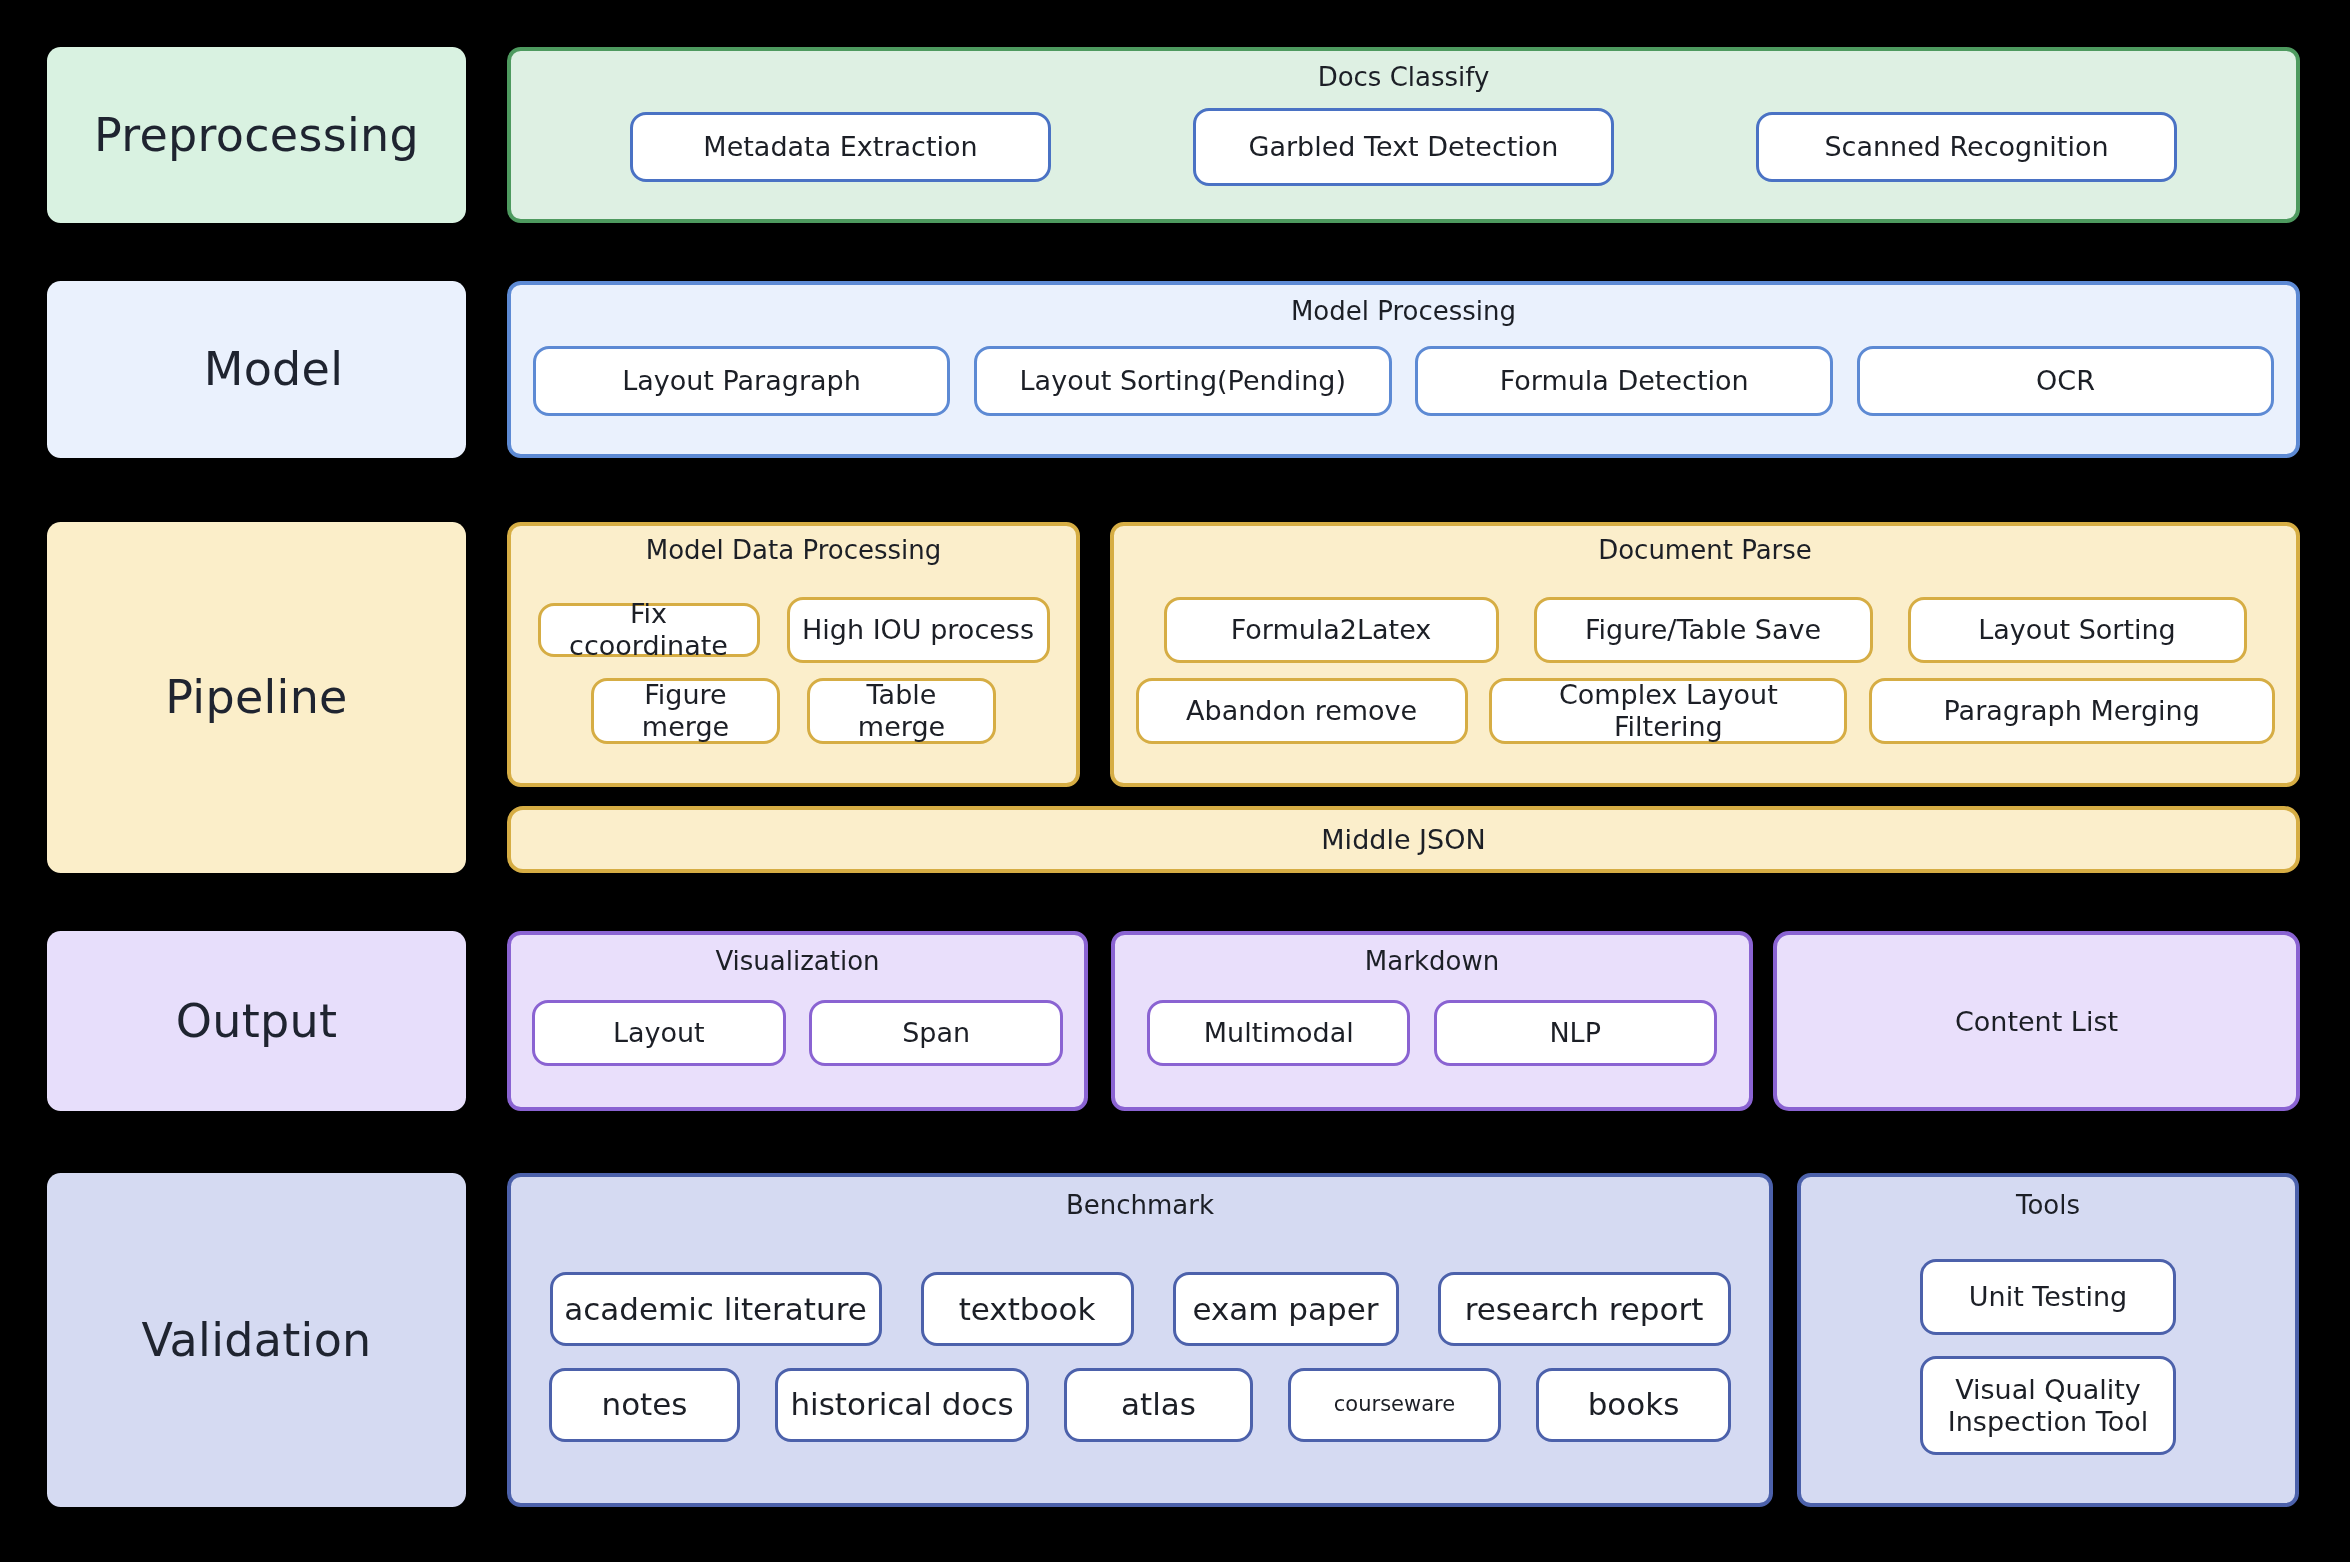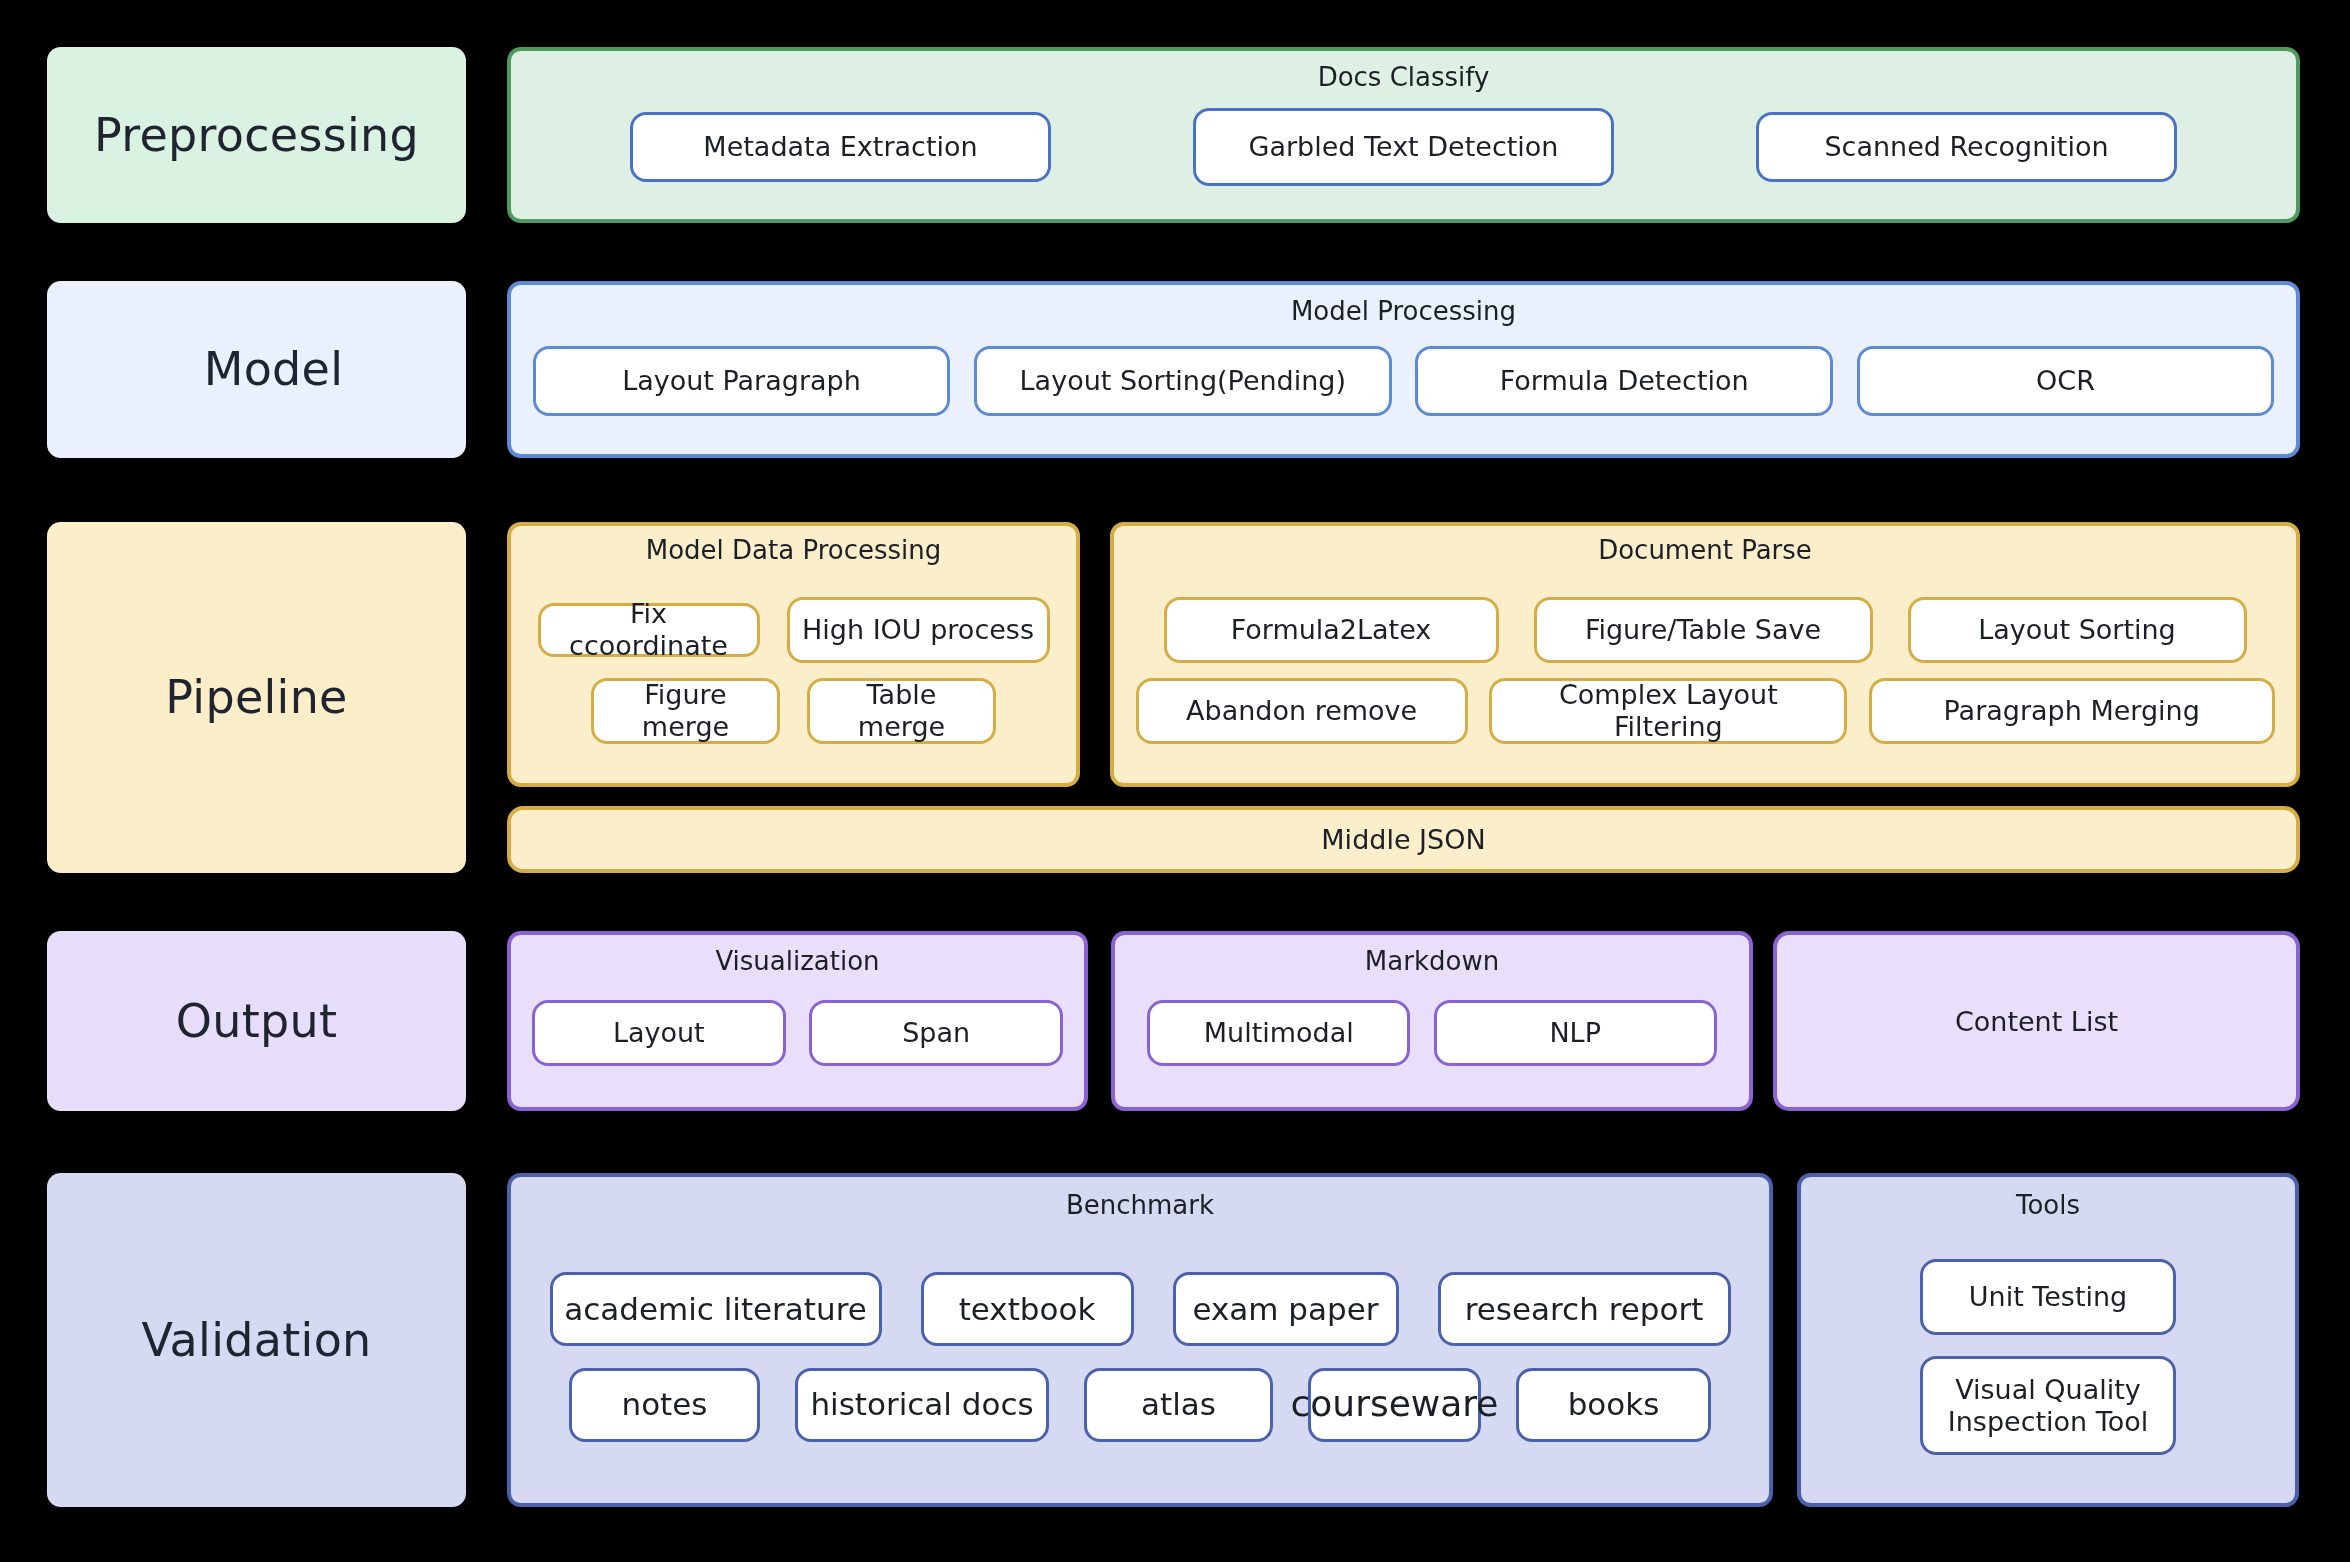--- a/index.html
+++ b/index.html
@@ -237,21 +237,21 @@
       <div class="row-line" style="gap:39px;">
         <div class="chip c-indigo-chip" style="width:332px; height:74px; font-size:31px;">academic literature</div>
         <div class="chip c-indigo-chip" style="width:213px; height:74px; font-size:31px;">textbook</div>
         <div class="chip c-indigo-chip" style="width:226px; height:74px; font-size:31px;">exam paper</div>
         <div class="chip c-indigo-chip" style="width:293px; height:74px; font-size:31px;">research report</div>
       </div>
       <div class="row-line" style="gap:35px;">
         <div class="chip c-indigo-chip" style="width:191px; height:74px; font-size:31px;">notes</div>
         <div class="chip c-indigo-chip" style="width:254px; height:74px; font-size:31px;">historical docs</div>
         <div class="chip c-indigo-chip" style="width:189px; height:74px; font-size:31px;">atlas</div>
-        <div class="chip c-indigo-chip" style="width:173px; height:74px; font-size:36px;">courseware</div>
+        <div class="chip c-indigo-chip" style="width:213px; height:74px; font-size:21px;">courseware</div>
         <div class="chip c-indigo-chip" style="width:195px; height:74px; font-size:31px;">books</div>
       </div>
     </div>
   </div>
 
   <div class="abs group c-indigo-group" style="left:1797px; top:1173px; width:502px; height:334px; padding:13.7px 23.4px 21.5px 23.4px;">
     <div class="group-title">Tools</div>
     <div class="group-rows" style="gap:21.5px; margin-top:11.7px;">
       <div class="row-line">
         <div class="chip c-indigo-chip" style="width:256px; height:76px;">Unit Testing</div>

